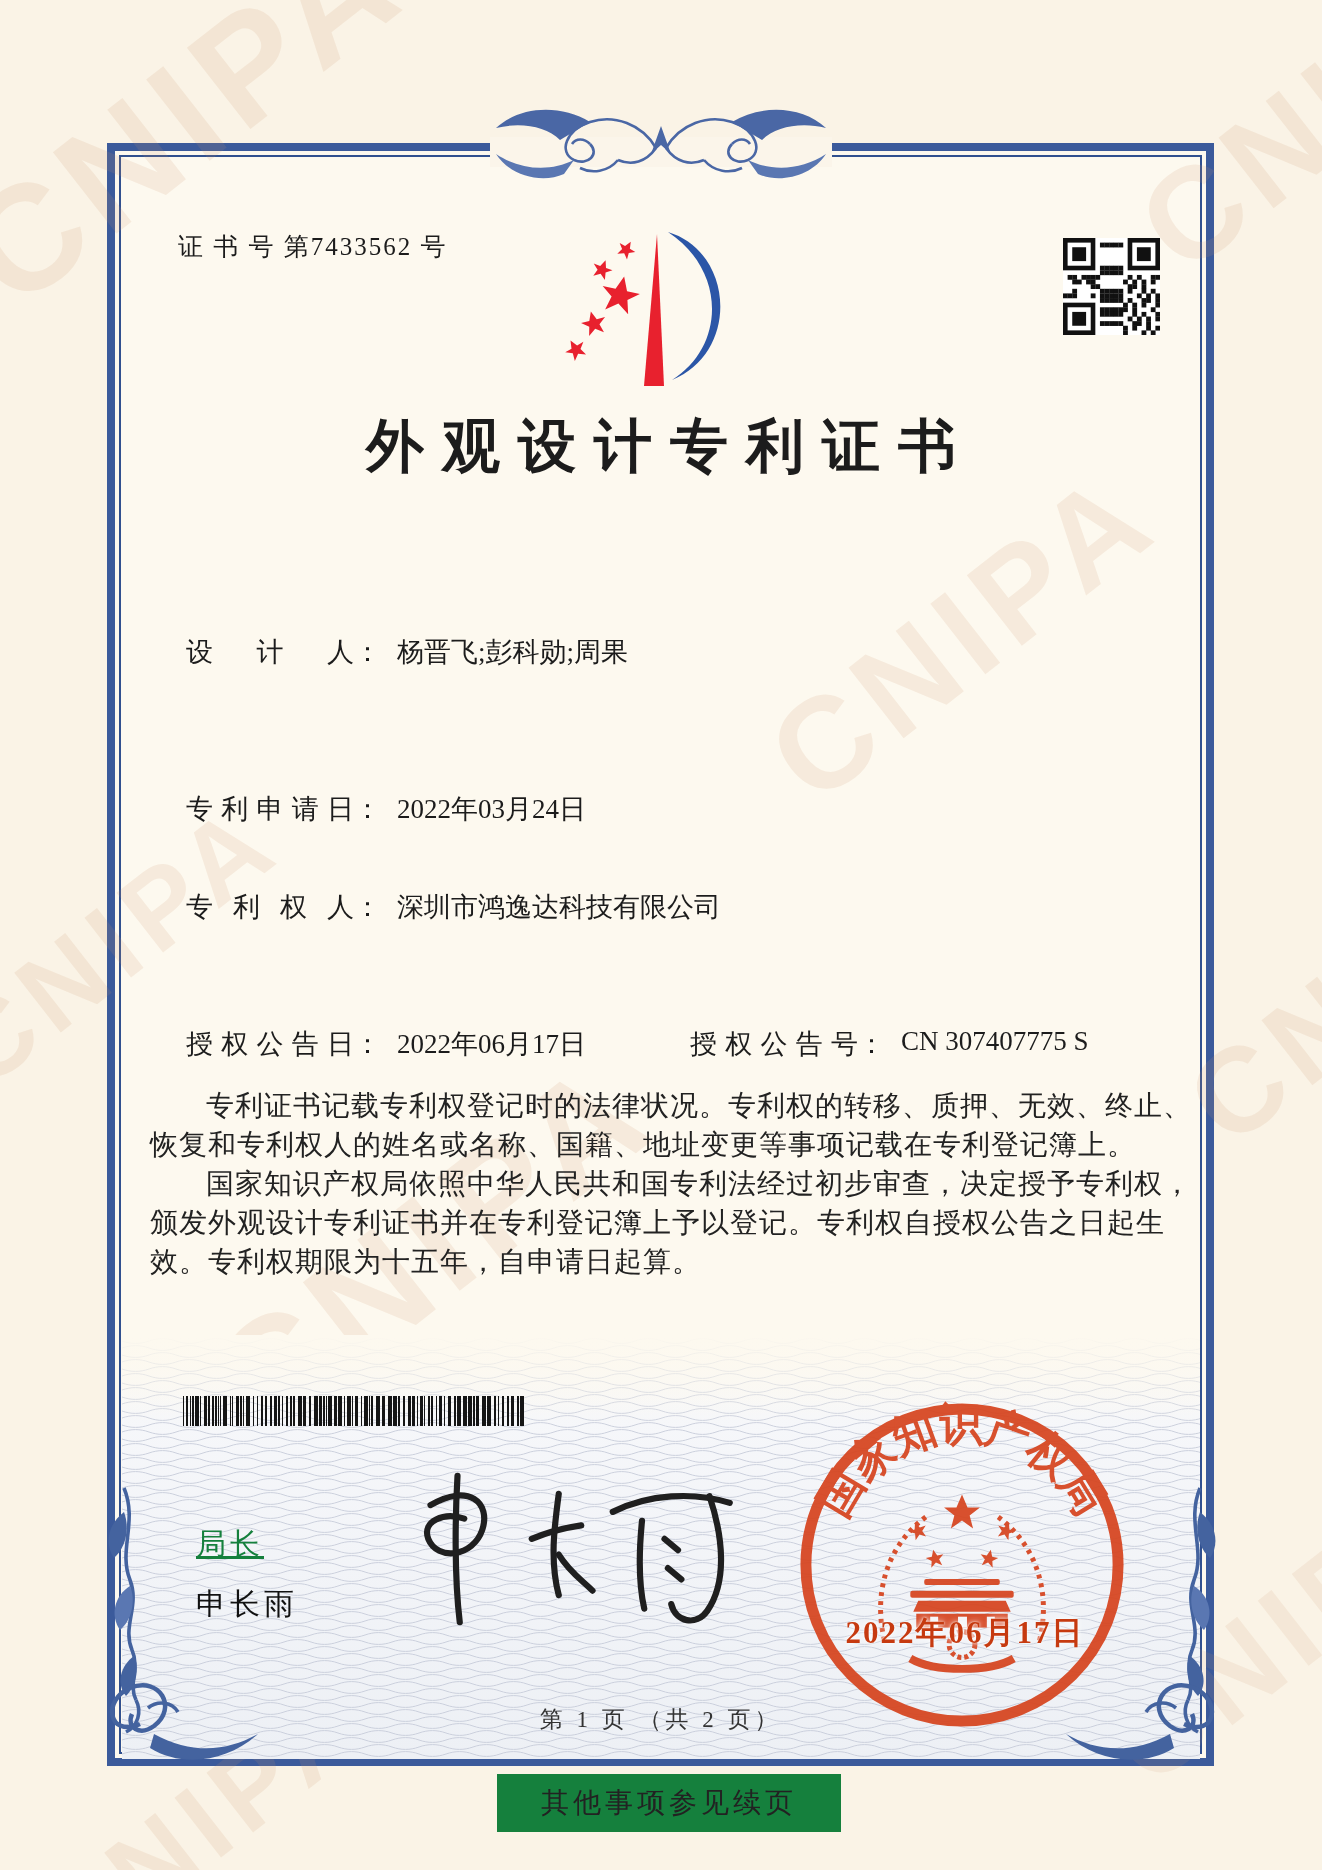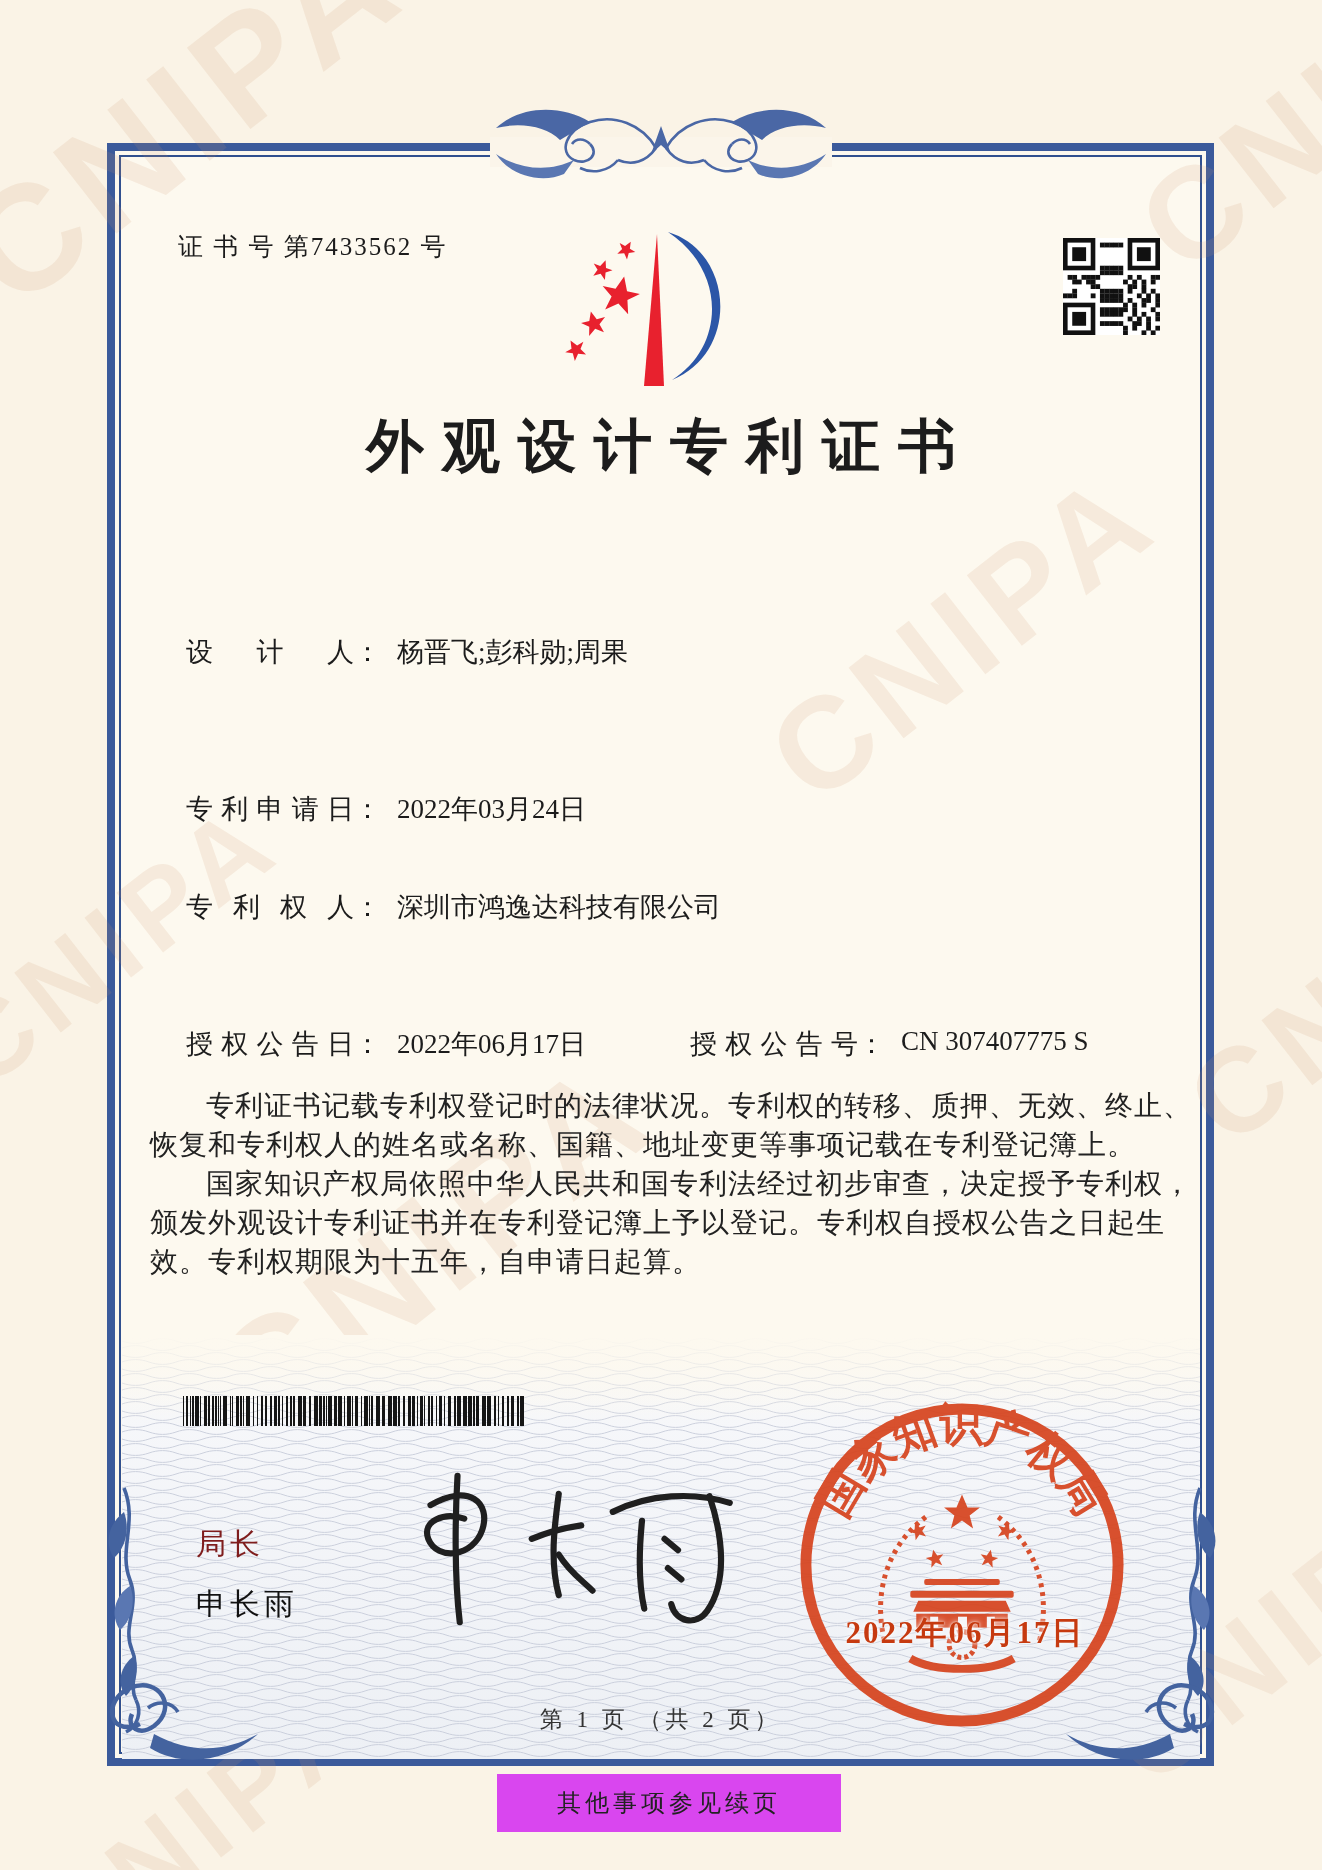--- a/index.html
+++ b/index.html
@@ -47,34 +47,34 @@
   .waves{position:absolute;left:122px;top:1335px;width:1078px;height:424px;z-index:2;
       background:linear-gradient(180deg,#fdf9ef 0,#f6f7fa 80px,#edf0f5 100%);overflow:hidden;}
   .waves svg{position:absolute;left:0;top:0;}
   .waves .fade{position:absolute;left:0;top:0;width:100%;height:90px;
       background:linear-gradient(180deg,#fdf9ef 0,rgba(253,249,239,0) 100%);}
   
   .barcode{position:absolute;left:183px;top:1396px;width:345px;height:30px;z-index:3;}
   .barcode .bar{position:absolute;top:0;height:30px;background:#151515;}
   
   .signer-title{position:absolute;left:196px;top:1524px;font-size:30px;z-index:3;
-      font-family:"Liberation Sans","DejaVu Sans",sans-serif;color:#7f1d1d;letter-spacing:4px;}
+      font-family:"Liberation Sans","DejaVu Sans",sans-serif;color:#15803d;letter-spacing:4px;text-decoration:underline;}
   .signer-name{position:absolute;left:196px;top:1584px;font-size:30px;z-index:3;
       font-family:"Liberation Sans","DejaVu Sans",sans-serif;color:#111;letter-spacing:4px;}
   .signature{position:absolute;left:390px;top:1466px;z-index:3;}
   
   .seal{position:absolute;left:793px;top:1396px;z-index:4;}
   .seal-date{position:absolute;left:806px;top:1612px;width:318px;text-align:center;
       font-size:31px;font-weight:bold;color:#c63a10;letter-spacing:2px;z-index:5;
       text-shadow:0 0 6px #fff,0 0 2px #fff;}
   
   .page-info{position:absolute;left:107px;width:1107px;top:1704px;text-align:center;
       font-size:23px;color:#333;letter-spacing:4px;z-index:3;}
-  .note-box{position:absolute;left:497px;top:1774px;width:344px;height:58px;background:#d946ef;
-      z-index:3;text-align:center;line-height:58px;font-size:24px;letter-spacing:4px;color:#222;}
+  .note-box{position:absolute;left:497px;top:1774px;width:344px;height:58px;background:#15803d;
+      z-index:3;text-align:center;line-height:58px;font-size:28px;letter-spacing:4px;color:#222;}
   
   .orn-underlay{position:absolute;left:490px;top:137px;width:342px;height:30px;
       background:#fbf5ea;z-index:3;}
   .orn-top{position:absolute;left:470px;top:98px;z-index:4;}
   .flourish{position:absolute;z-index:4;}
   .fl-left{left:78px;top:1486px;}
   .fl-right{left:1064px;top:1486px;transform:scaleX(-1);}
   .hidden-defs{position:absolute;width:0;height:0;overflow:hidden;}
 </style>
 </head>

